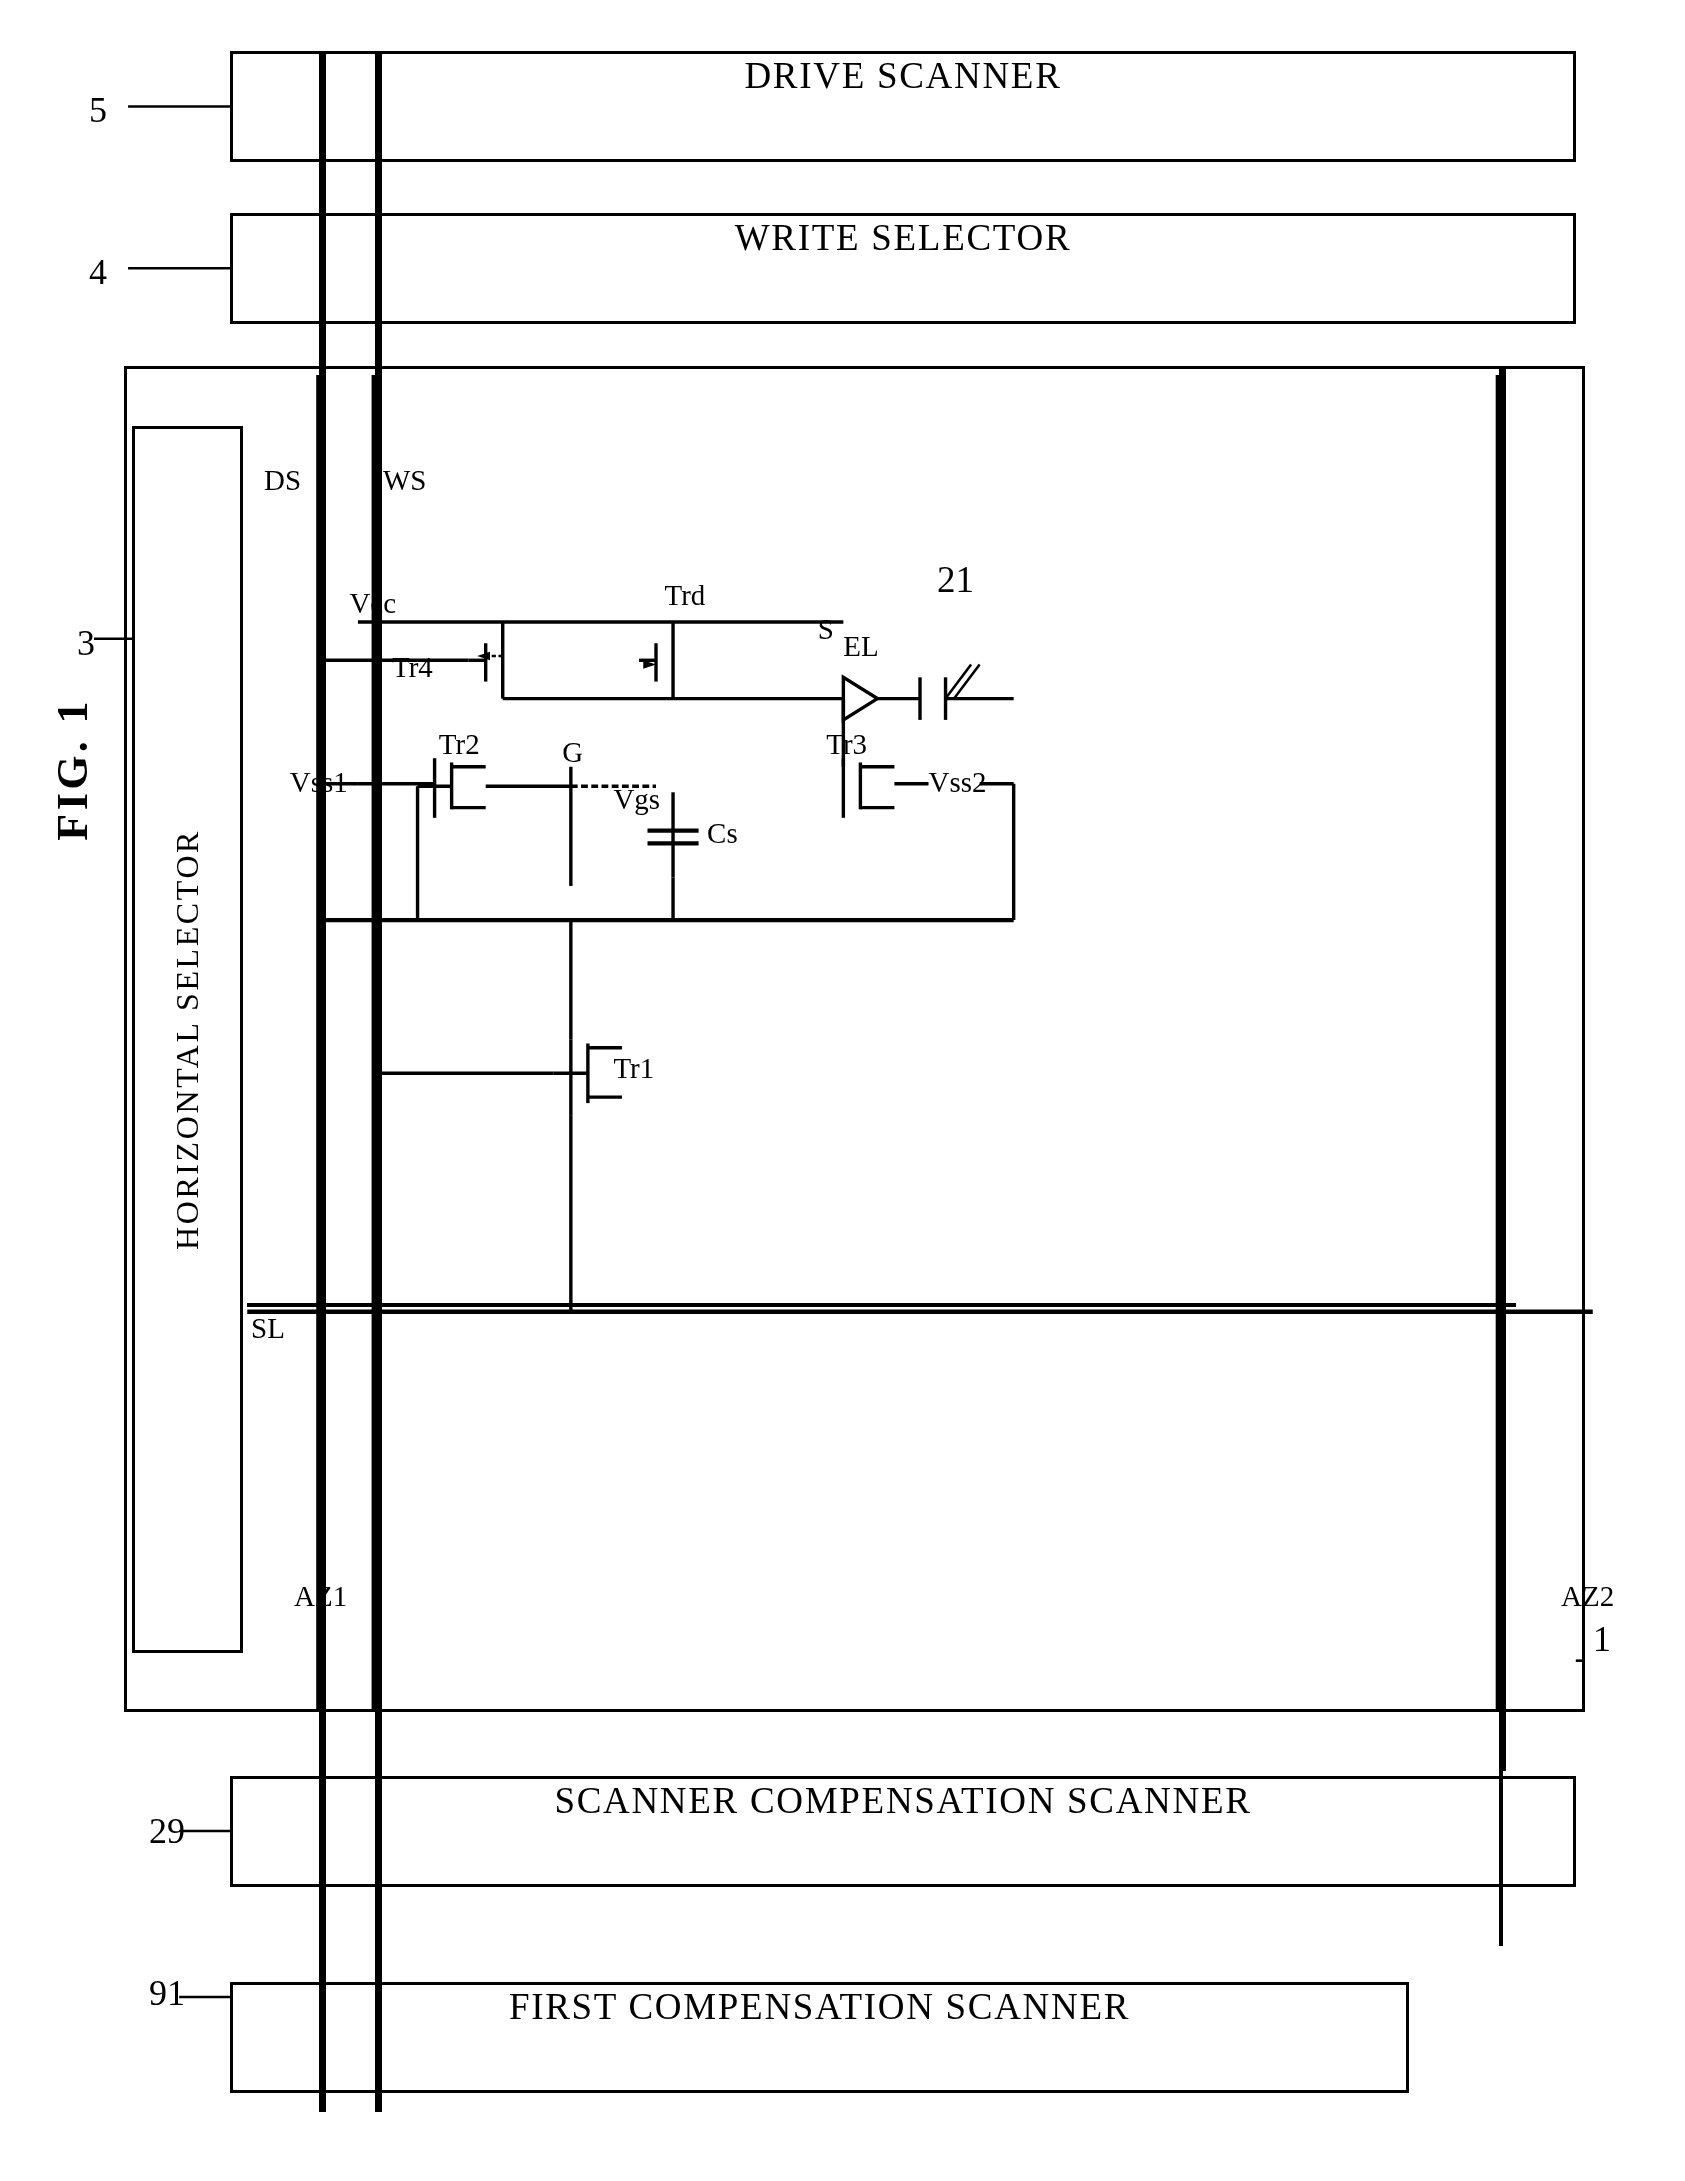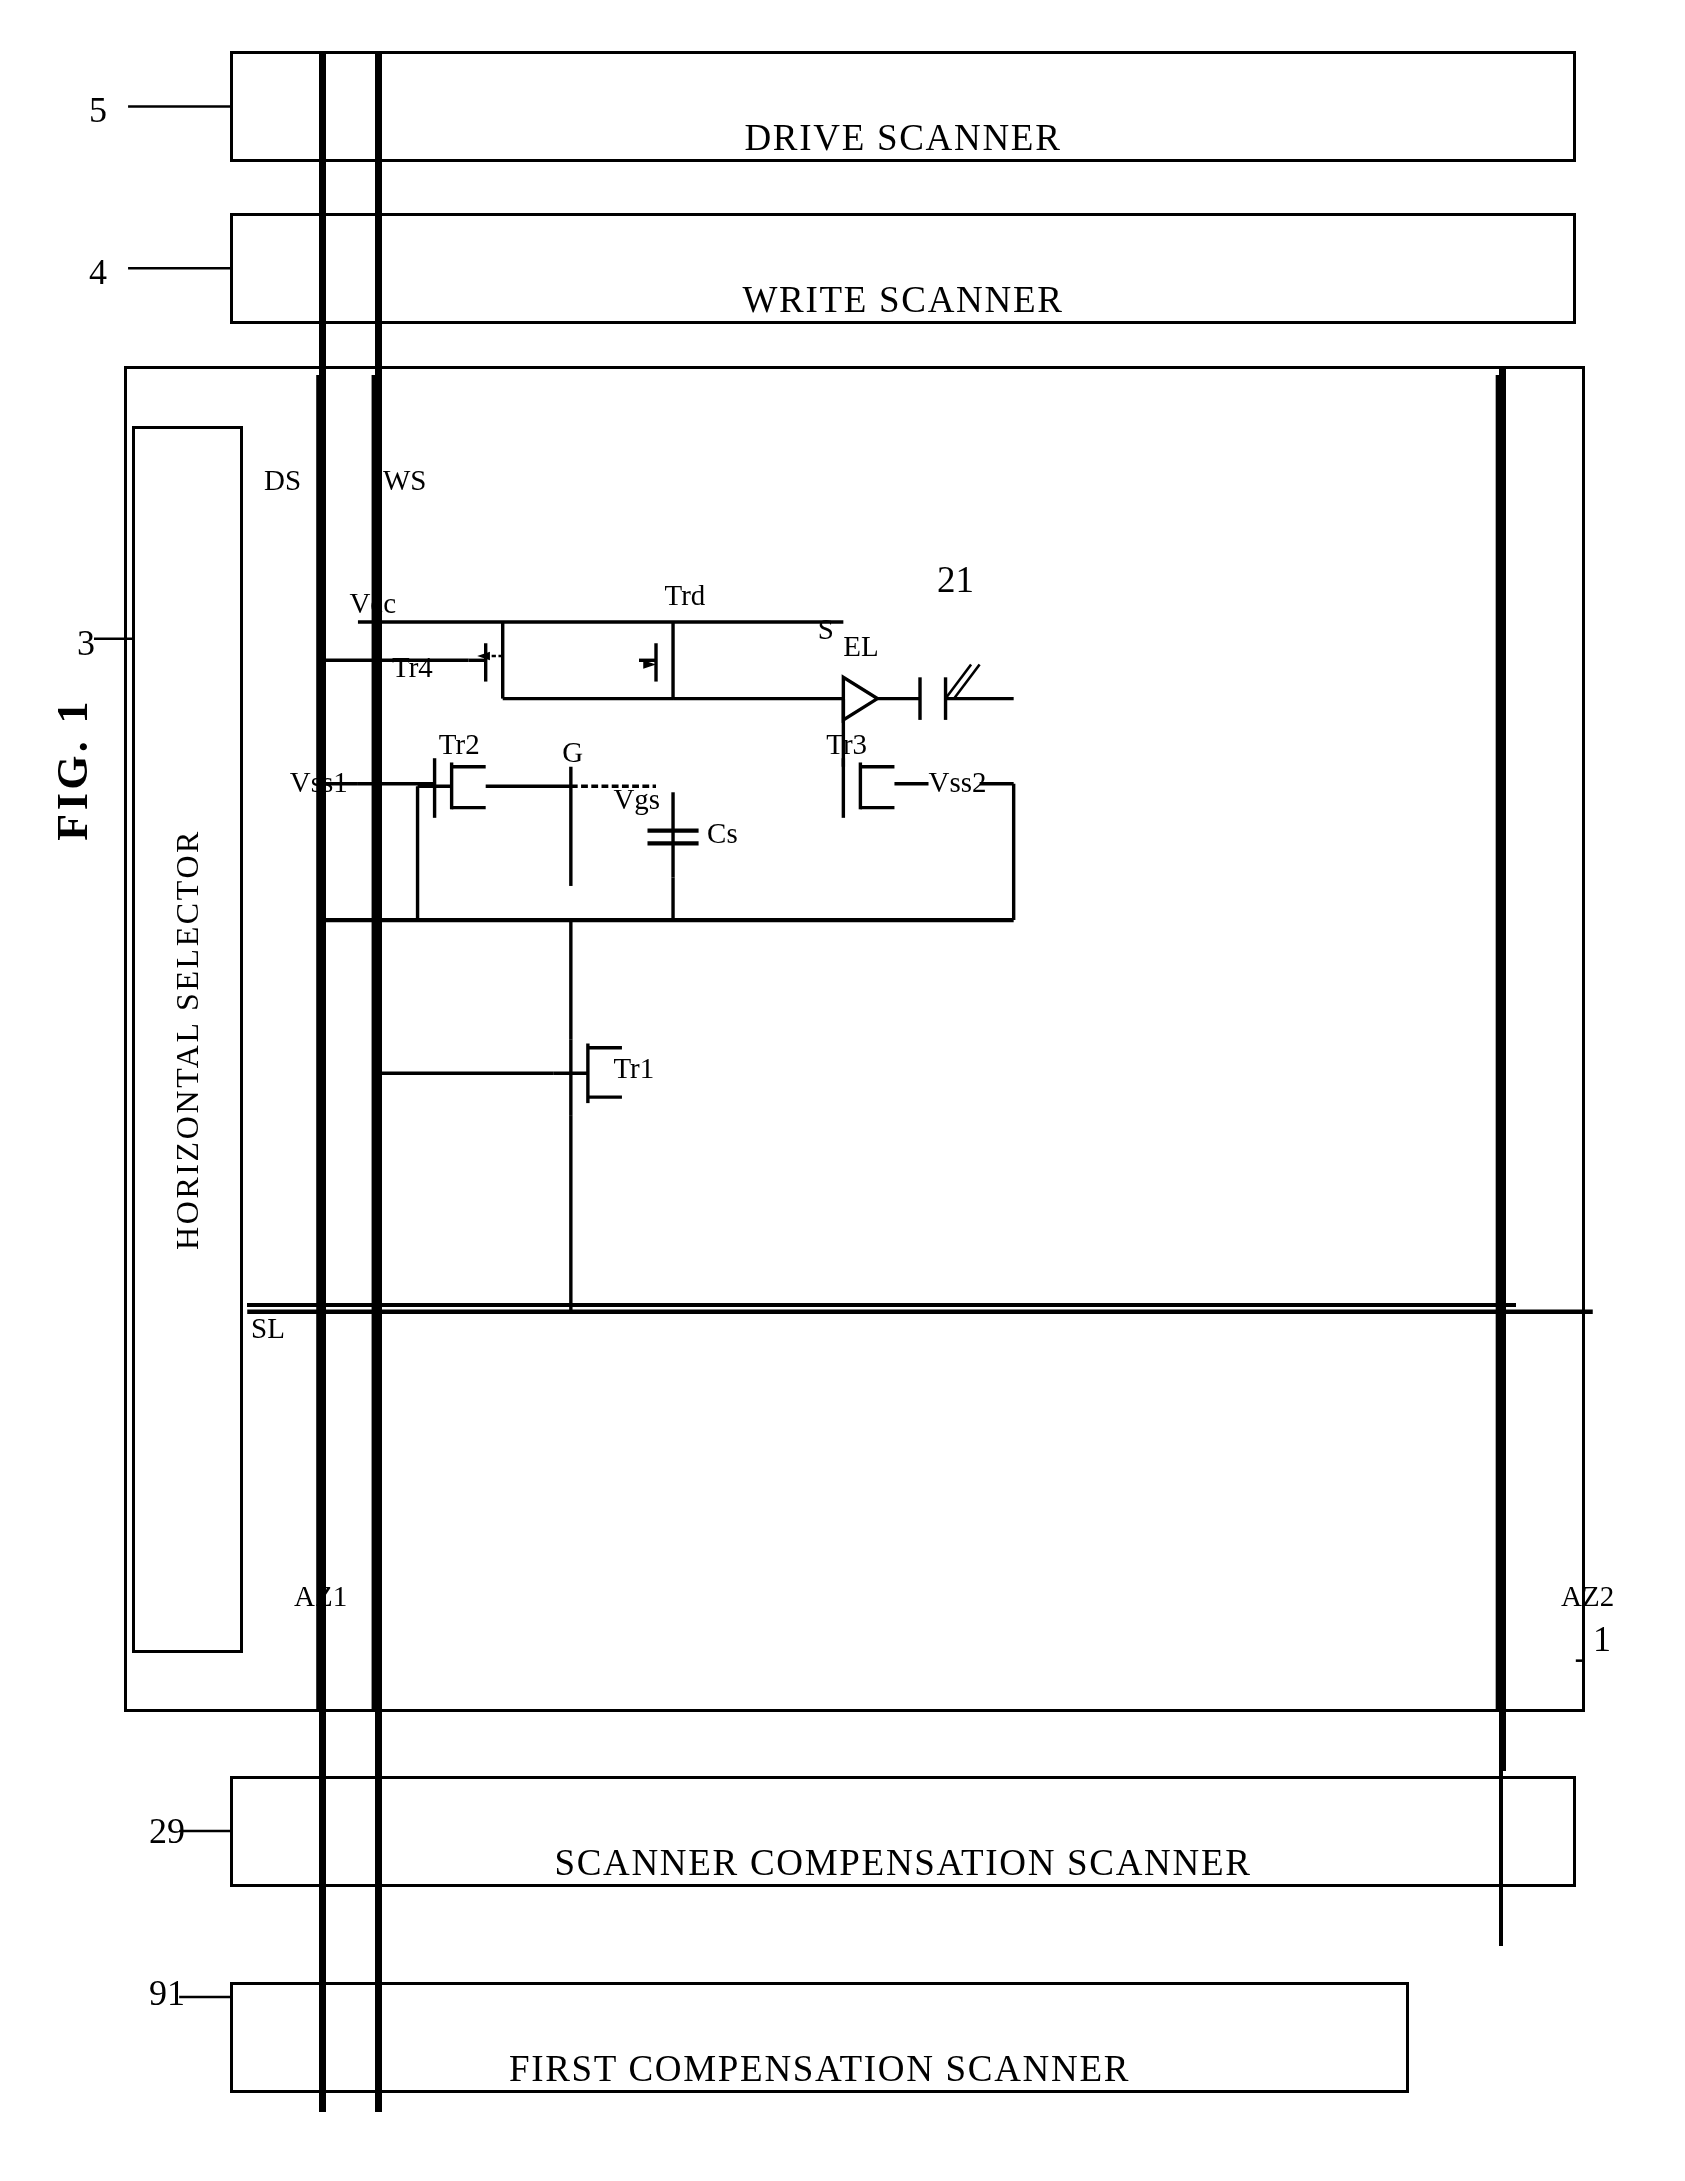--- a/index.html
+++ b/index.html
@@ -23,21 +23,21 @@
       text-orientation: mixed;
       transform: rotate(180deg);
       letter-spacing: 3.4px;
     }
 
     
     .scanner-box {
       position: absolute;
       border: 3.4px solid #000;
       display: flex;
-      align-items: flex-end;
+      align-items: flex-start;
       justify-content: center;
       font-size: 37px;
       font-weight: normal;
       letter-spacing: 1.7px;
       background: #fff;
     }
 
     
     #drive-scanner {
       left: 230px;
@@ -128,21 +128,21 @@
 </head>
 <body>
 
 <div class="fig-text">FIG. 1</div>
 
 <div class="scanner-box" id="drive-scanner">
   <span>DRIVE SCANNER</span>
 </div>
 
 <div class="scanner-box" id="write-scanner">
-  <span>WRITE SCANNER</span>
+  <span>WRITE SELECTOR</span>
 </div>
 
 <div class="ref-num" style="left:89px; top:89px;">5</div>
 
 <div class="ref-num" style="left:89px; top:251px;">4</div>
 
 <div id="main-array"></div>
 
 <div class="ref-num" style="left:77px; top:622px;">3</div>
 

